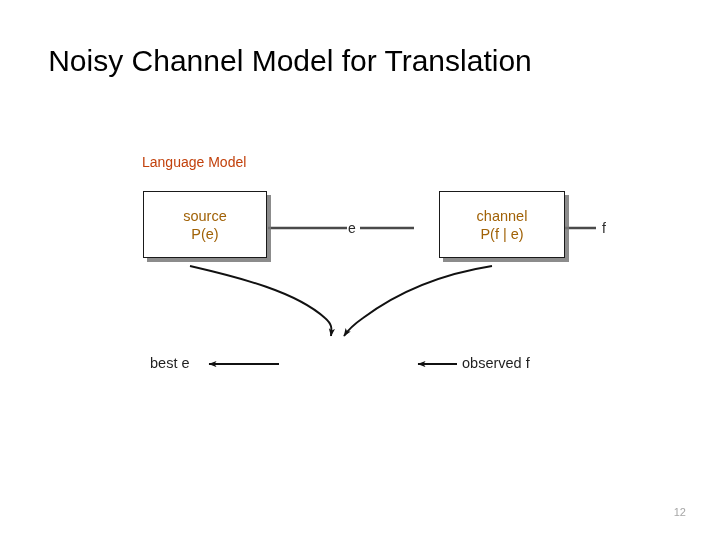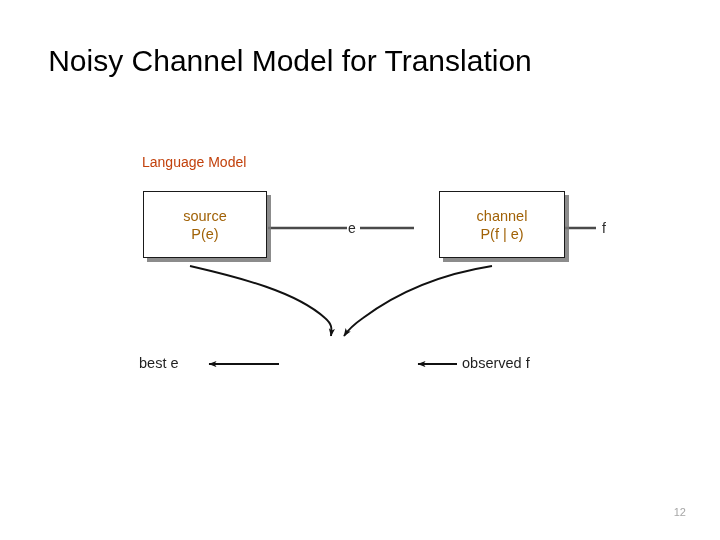--- a/index.html
+++ b/index.html
@@ -137,21 +137,21 @@
     <div class="node-box" style="left:305px; top:51px; width:126px; height:67px;margin-left:24px;">
       <div class="node-line">channel</div>
       <div class="node-line">P(f | e)</div>
     </div>
 
 
     <div class="edge-label" style="left:238px; top:80px;">e</div>
 
     <div class="edge-label" style="left:492px; top:80px;">f</div>
 
-    <div class="io-label" style="left:29px; top:215px;">best e</div>
+    <div class="io-label" style="left:40px; top:215px;">best e</div>
 
     <div class="io-label" style="left:352px; top:215px;text-align:right;">observed f</div>
 
   </div>
 
   <div id="page-number">12</div>
 
 </div>
 
 </body></html>

